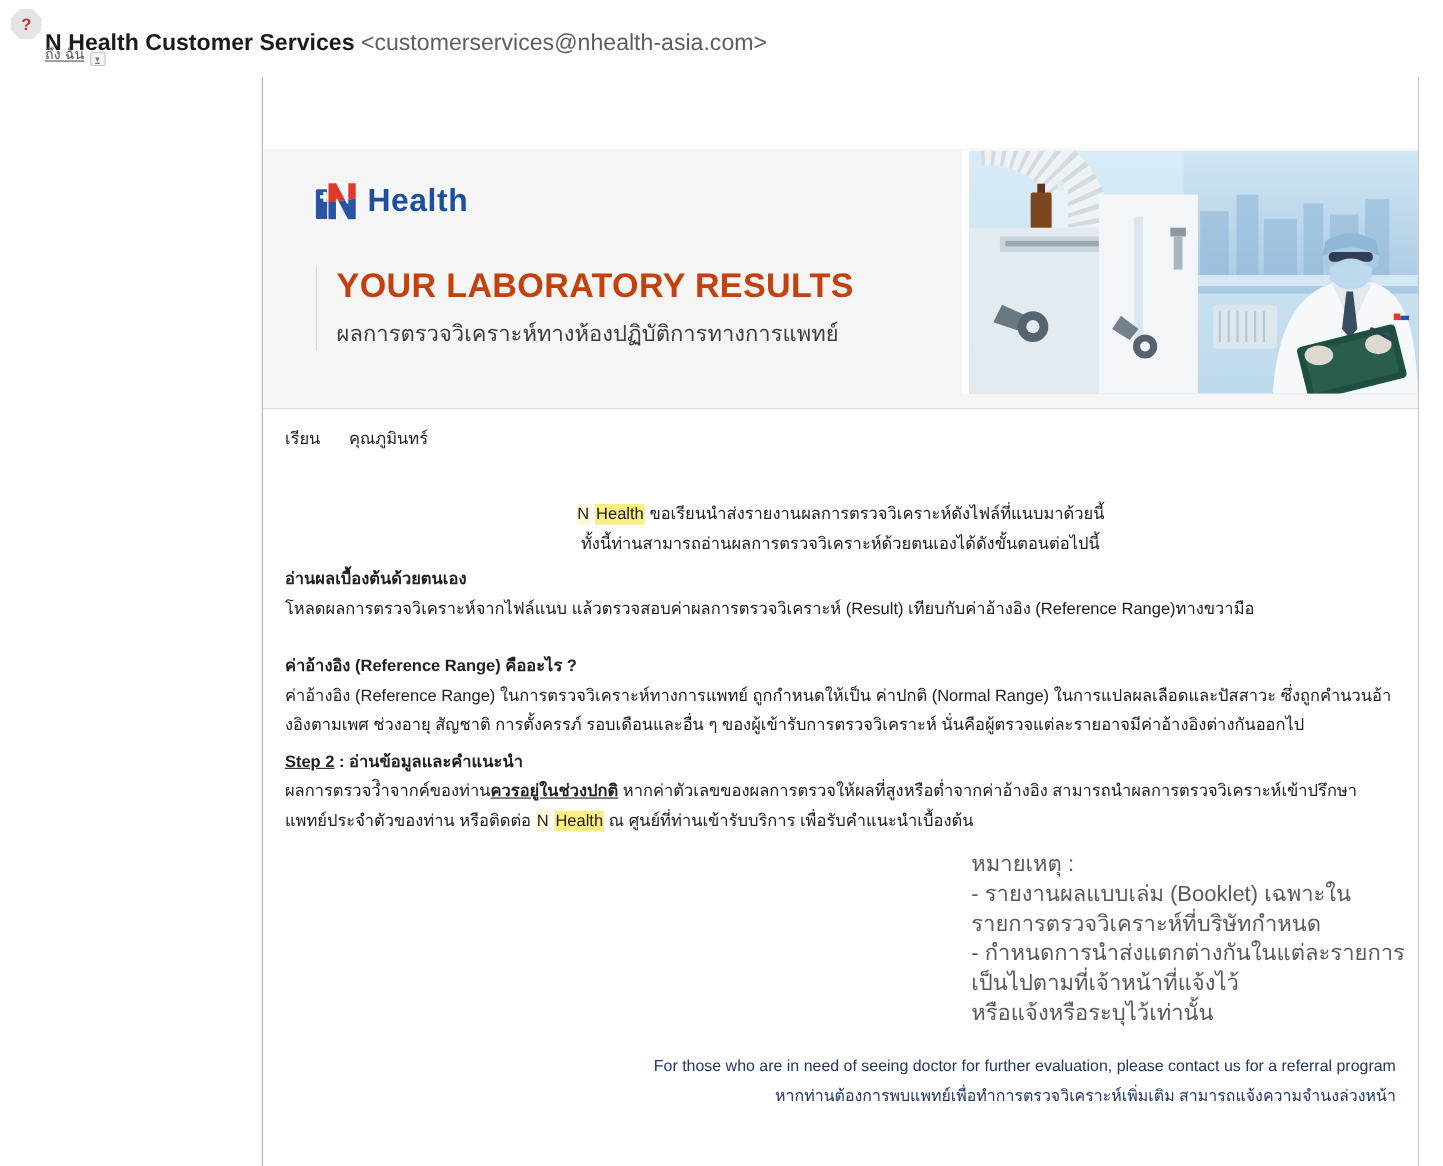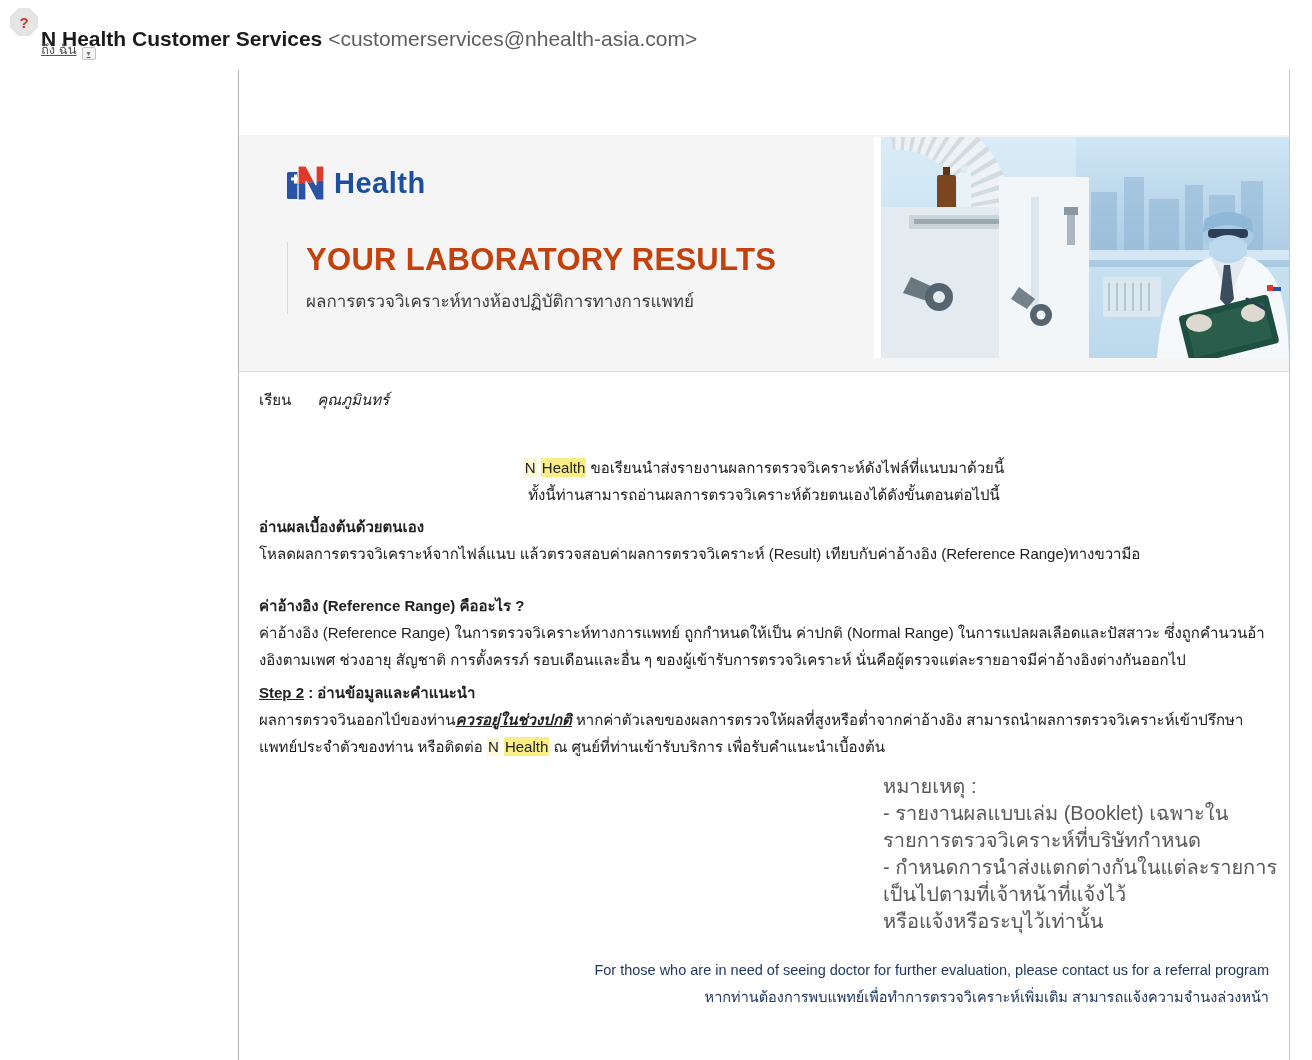--- a/index.html
+++ b/index.html
@@ -22,38 +22,38 @@
   .email-wrap { position:absolute; left:238px; top:70px; width:1052px; height:990px;
     background:#fff; border-left:1px solid #b3b3b3; border-right:1px solid #c6c6c6; }
 
   
   .banner { margin-top:65px; height:237px; background:#f5f5f6; border-bottom:1px solid #ddd; position:relative; }
   .banner-text { position:absolute; left:48px; top:28px; }
   .logo-row { display:flex; align-items:center; gap:9px; }
   .logo-word { font-size:29px; font-weight:700; color:#1d4f9e; letter-spacing:0.5px; }
   .heading-block { margin-top:39px; border-left:1px solid #d8d8d8; padding-left:18px; }
   .banner-title { font-size:31px; font-weight:700; color:#c2410c; letter-spacing:0.3px; white-space:nowrap; }
-  .banner-subtitle { margin-top:9px; font-size:17px; color:#3d3d3d; white-space:nowrap; }
+  .banner-subtitle { margin-top:9px; font-size:20px; color:#3d3d3d; white-space:nowrap; }
   .banner-photo { position:absolute; right:0; top:2px; width:415px; height:221px;
     border-left:7px solid #fff; overflow:hidden; }
   .banner-photo svg { display:block; }
 
   
   .content { padding:0 20px; color:#212121; font-size:15px; line-height:27px; }
   .greeting { margin-top:14px; }
-  .greeting-name { margin-left:26px;font-style:italic; }
+  .greeting-name { margin-left:26px; }
   .p-intro { margin-top:41px;text-align:center; }
   .h-self { margin-top:5px; font-weight:700; }
   .h-step { font-weight:700; }
   .step-label { font-weight:700; text-decoration:underline; }
   .h-ref { margin-top:25px; font-weight:700; }
   .p-ref { max-width:1012px; }
   .h-step2 { margin-top:6px; font-weight:700; }
   .p-step2 { max-width:1012px; }
-  .bold-underline { font-weight:700; text-decoration:underline;font-style:italic; }
+  .bold-underline { font-weight:700; text-decoration:underline; }
   .hl-pale { background:#fdf8d8; padding:1px 1px; }
   .hl { background:#fbee85; padding:1px 1px; }
 
   .notes { margin-top:13px; margin-left:624px; width:404px; color:#595959; font-size:20px; line-height:27px; }
 
   .footer { text-align:right; color:#1f3864; font-size:14.5px; line-height:27px; }
   .footer-l1 { margin-top:22px; }
 </style>
 </head>
 <body>
@@ -209,21 +209,21 @@
 
     <p>โหลดผลการตรวจวิเคราะห์จากไฟล์แนบ แล้วตรวจสอบค่าผลการตรวจวิเคราะห์ (Result) เทียบกับค่าอ้างอิง (Reference Range)ทางขวามือ</p>
 
     <div class="h-ref">ค่าอ้างอิง (Reference Range) คืออะไร ?</div>
     <p class="p-ref">ค่าอ้างอิง (Reference Range) ในการตรวจวิเคราะห์ทางการแพทย์ ถูกกำหนดให้เป็น ค่าปกติ (Normal Range) ในการแปลผลเลือดและปัสสาวะ ซึ่งถูกคำนวนอ้างอิงตามเพศ ช่วงอายุ สัญชาติ การตั้งครรภ์ รอบเดือนและอื่น ๆ ของผู้เข้ารับการตรวจวิเคราะห์ นั่นคือผู้ตรวจแต่ละรายอาจมีค่าอ้างอิงต่างกันออกไป</p>
 
     <div class="h-step2">
       <span class="step-label">Step 2</span><span> : อ่านข้อมูลและคำแนะนำ</span>
     </div>
     <p class="p-step2">
-      <span>ผลการตรวจวินออกไป์ของท่าน</span><span class="bold-underline">ควรอยู่ในช่วงปกติ</span><span> หากค่าตัวเลขของผลการตรวจให้ผลที่สูงหรือต่ำจากค่าอ้างอิง สามารถนำผลการตรวจวิเคราะห์เข้าปรึกษาแพทย์ประจำตัวของท่าน หรือติดต่อ </span><span class="hl-pale">N</span> <span class="hl">Health</span><span> ณ ศูนย์ที่ท่านเข้ารับบริการ เพื่อรับคำแนะนำเบื้องต้น</span>
+      <span>ผลการตรวจวิำจากค์ของท่าน</span><span class="bold-underline">ควรอยู่ในช่วงปกติ</span><span> หากค่าตัวเลขของผลการตรวจให้ผลที่สูงหรือต่ำจากค่าอ้างอิง สามารถนำผลการตรวจวิเคราะห์เข้าปรึกษาแพทย์ประจำตัวของท่าน หรือติดต่อ </span><span class="hl-pale">N</span> <span class="hl">Health</span><span> ณ ศูนย์ที่ท่านเข้ารับบริการ เพื่อรับคำแนะนำเบื้องต้น</span>
     </p>
 
     <div class="notes">
       <div>หมายเหตุ :</div>
       <div>- รายงานผลแบบเล่ม (Booklet) เฉพาะในรายการตรวจวิเคราะห์ที่บริษัทกำหนด</div>
       <div>- กำหนดการนำส่งแตกต่างกันในแต่ละรายการ เป็นไปตามที่เจ้าหน้าที่แจ้งไว้</div>
       <div>หรือแจ้งหรือระบุไว้เท่านั้น</div>
     </div>
 
     <div class="footer">

